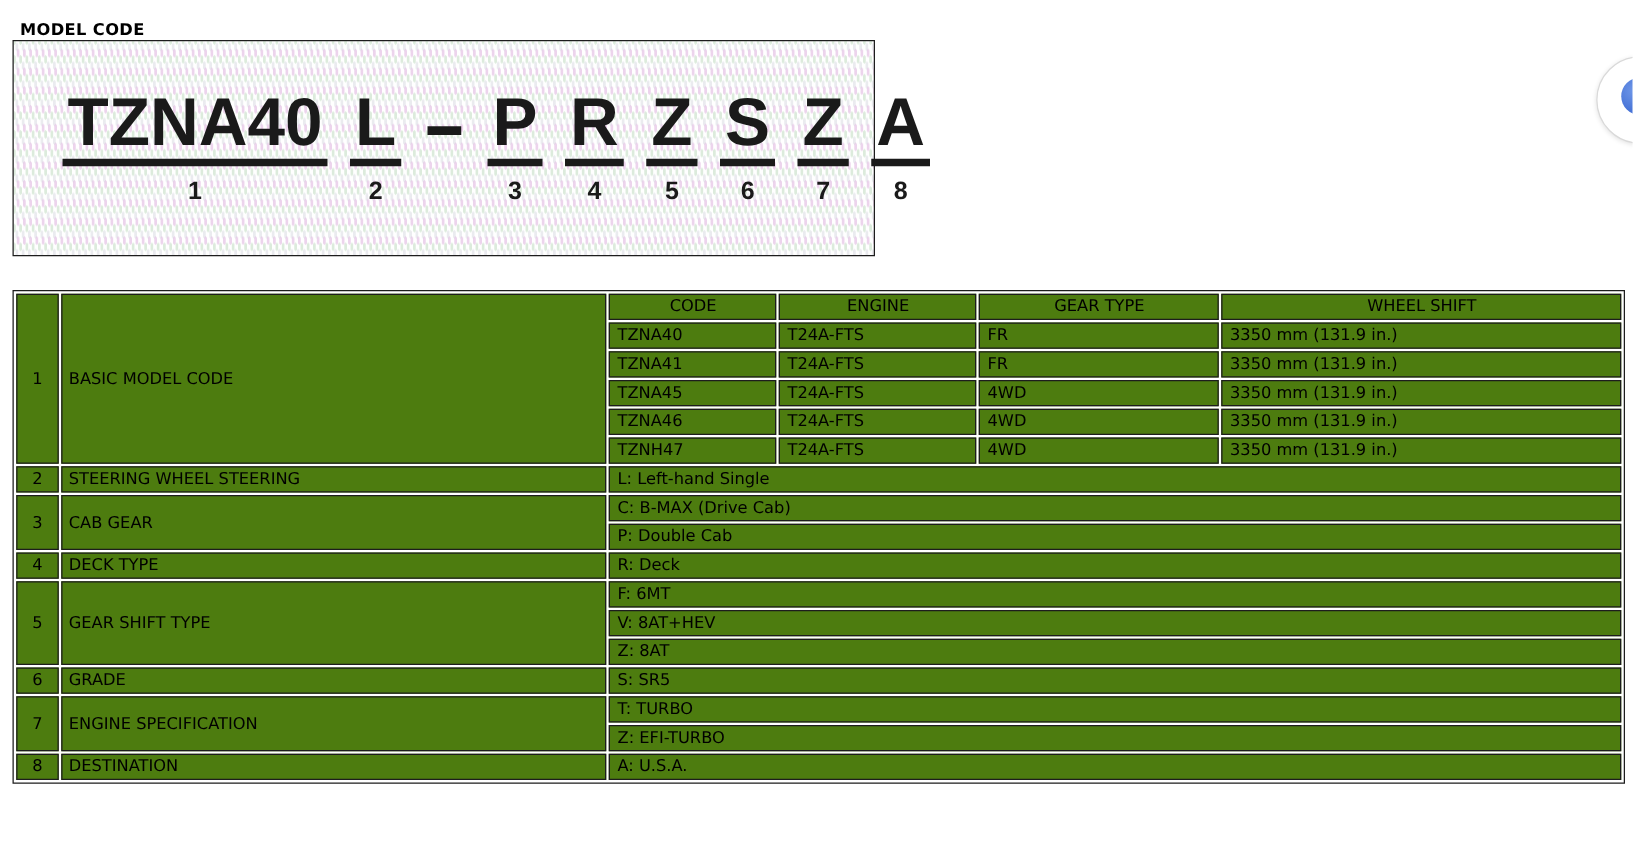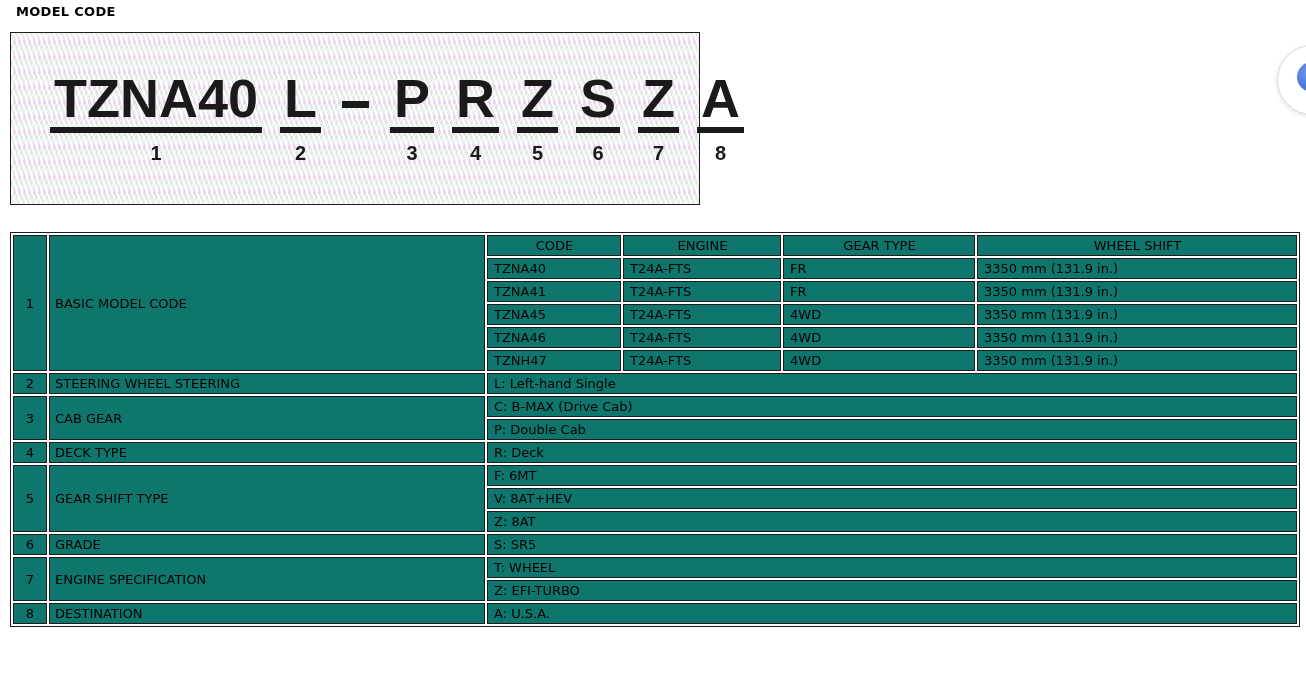--- a/index.html
+++ b/index.html
@@ -7,21 +7,21 @@
   body {
     width: 1306px; height: 694px;
     position: relative; overflow: hidden;
     background: #ffffff;
     font-family: "DejaVu Sans", "Liberation Sans", sans-serif;
     color: #000;
   }
 
   
   .page-title {
-    position: absolute; left: 16px; top: 4px;
+    position: absolute; left: 16px; top: 17px;
     font-size: 13px; font-weight: bold; letter-spacing: 0.3px;
     margin: 0;
   }
 
   
   .figure {
     position: absolute; left: 10px; top: 32px;
     width: 690px; height: 173px;
     border: 1px solid #1d1d1d;
     background-color: #ffffff;
@@ -61,21 +61,21 @@
     border-collapse: separate; border-spacing: 2px;
     border: 1px solid #1d1d1d;
     table-layout: fixed;
     background: #fff;
   }
   table.model-table td {
     border: 1px solid #1d1d1d;
     font-size: 13px;
     height: 19px;
     padding: 2px 4px 2px 5px;
-    background: #0f766e;
+    background: #4d7c0f;
     overflow: hidden; white-space: nowrap;
     vertical-align: middle;
   }
   table.model-table td.num { text-align: center; padding: 2px 0; }
   table.model-table td.center { text-align: center; }
   table.model-table td.val { padding-left: 6px; }
 
   
   .fab {
     position: absolute; left: 1277px; top: 45px;
@@ -213,21 +213,21 @@
         <td class="val" colspan="4">Z: 8AT</td>
       </tr>
       <tr>
         <td class="num" rowspan="1">6</td>
         <td rowspan="1">GRADE</td>
         <td class="val" colspan="4">S: SR5</td>
       </tr>
       <tr>
         <td class="num" rowspan="2">7</td>
         <td rowspan="2">ENGINE SPECIFICATION</td>
-        <td class="val" colspan="4">T: WHEEL</td>
+        <td class="val" colspan="4">T: TURBO</td>
       </tr>
       <tr>
         <td class="val" colspan="4">Z: EFI-TURBO</td>
       </tr>
       <tr>
         <td class="num" rowspan="1">8</td>
         <td rowspan="1">DESTINATION</td>
         <td class="val" colspan="4">A: U.S.A.</td>
       </tr>
     </tbody>

